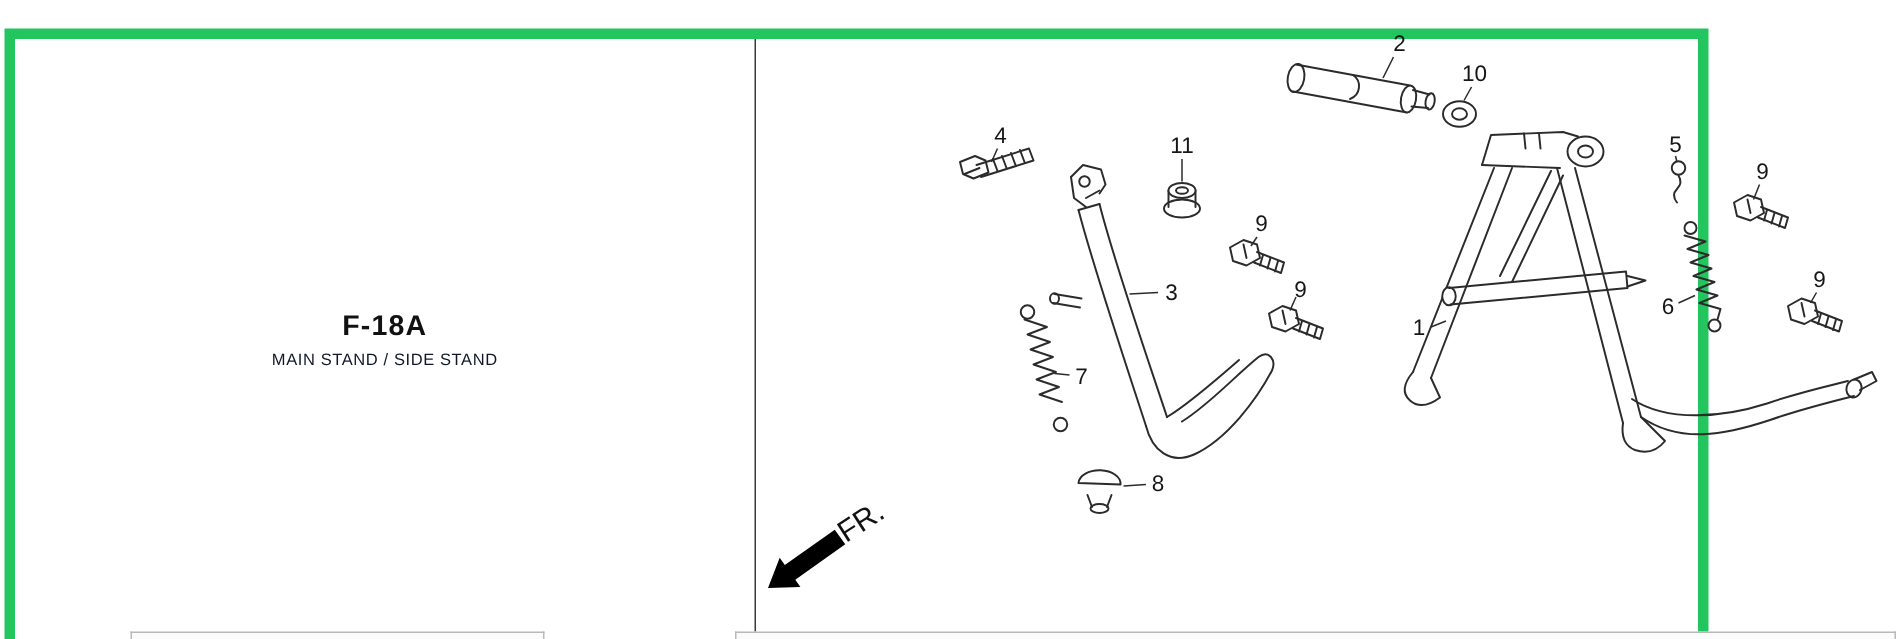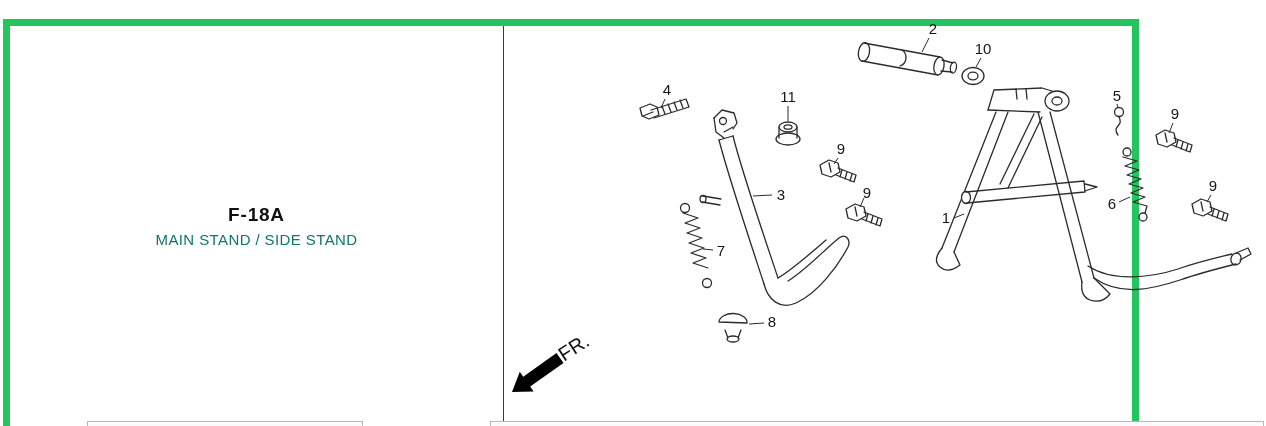--- a/index.html
+++ b/index.html
@@ -35,23 +35,23 @@
     align-items: center;
     justify-content: center;
   }
   .figure-code {
     font-size: 19px;
     font-weight: bold;
     letter-spacing: 0.8px;
     color: #111111;
   }
   .figure-title {
-    font-size: 15px;
+    font-size: 11px;
     letter-spacing: 0.4px;
-    color: #0f766e;
+    color: #0f172a;
     margin-top: 5px;
   }
   svg.diagram {
     position: absolute;
     left: 0; top: 0;
     width: 1266px; height: 426px;
   }
   .art {
     stroke: #2b2b2b;
     stroke-width: 1.3;

